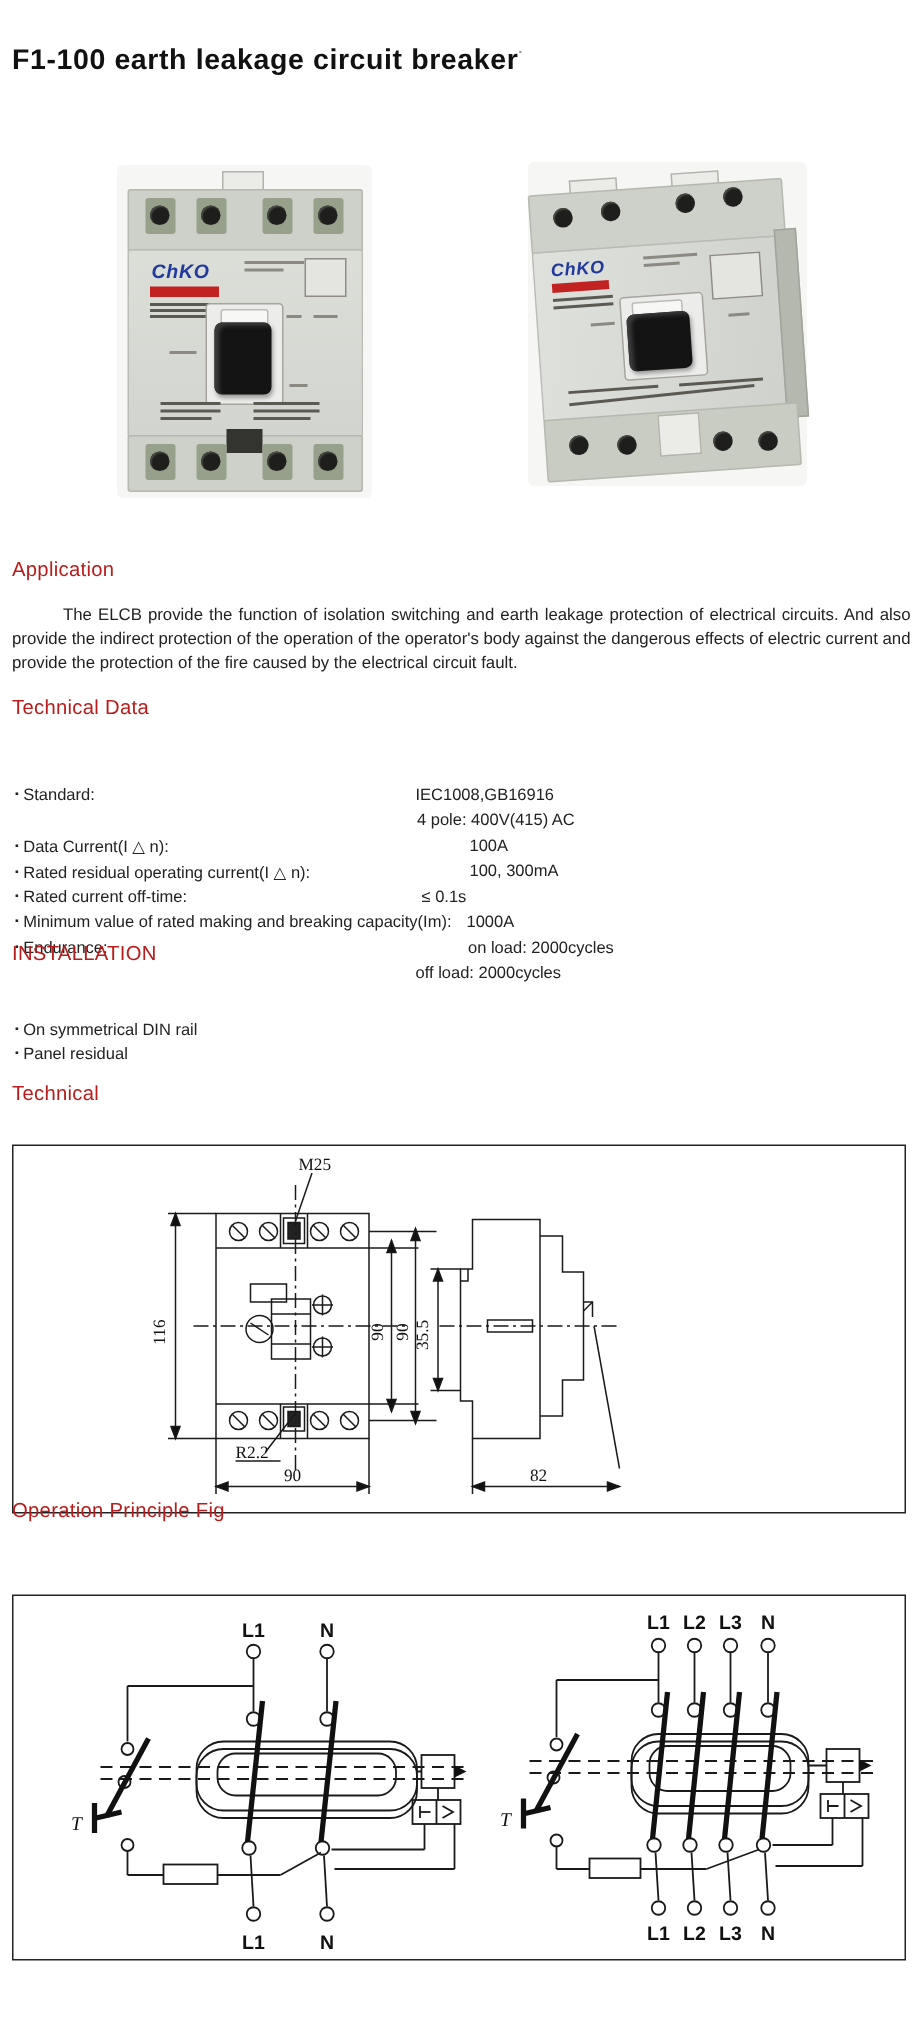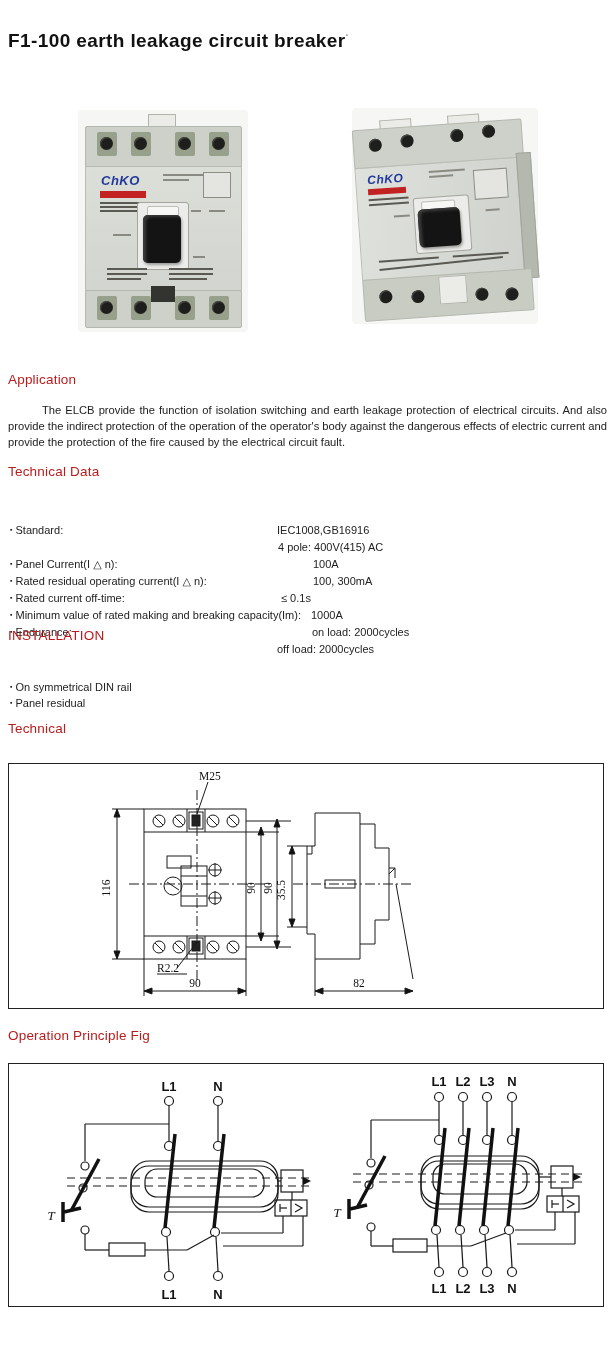--- a/index.html
+++ b/index.html
@@ -158,21 +158,21 @@
   <div class="abs spec-rows">
     <div class="spec-row">
         <span class="spec-label">Standard:</span>
         <span class="spec-value vA">IEC1008,GB16916</span>
       </div>
     <div class="spec-row">
         <span class="spec-label"></span>
         <span class="spec-value vC">4 pole: 400V(415) AC</span>
       </div>
     <div class="spec-row">
-        <span class="spec-label">Panel Current(I △ n):</span>
+        <span class="spec-label">Data Current(I △ n):</span>
         <span class="spec-value vD">100A</span>
       </div>
     <div class="spec-row">
         <span class="spec-label">Rated residual operating current(I △ n):</span>
         <span class="spec-value vD">100, 300mA</span>
       </div>
     <div class="spec-row">
         <span class="spec-label">Rated current off-time:</span>
         <span class="spec-value vE">≤ 0.1s</span>
       </div>
@@ -301,21 +301,21 @@
       <text x="101" y="124" transform="rotate(-90 101 124)" text-anchor="middle">116</text>
       <text x="246" y="124" transform="rotate(-90 246 124)" text-anchor="middle">90</text>
       <text x="263" y="124" transform="rotate(-90 263 124)" text-anchor="middle">90</text>
       <text x="148" y="208">R2.2</text>
       <text x="186" y="223" text-anchor="middle">90</text>
       <text x="276" y="126" transform="rotate(-90 276 126)" text-anchor="middle">35.5</text>
       <text x="350" y="223" text-anchor="middle">82</text>
     </svg>
   </div>
 
-  <div class="abs sec-head" style="left:8px;top:1028px;">Operation Principle Fig</div>
+  <div class="abs sec-head" style="left:8px;top:999px;">Operation Principle Fig</div>
   <div class="abs fig-box" style="left:8px;top:1063px;width:594px;height:242px;">
     <svg width="594" height="242" viewBox="0 0 594 242">
 
       <g stroke="#1a1a1a" stroke-width="1.2" fill="none">
         <circle cx="160" cy="37" r="4.5"></circle>
           <circle cx="209" cy="37" r="4.5"></circle>
         <line x1="160" y1="42" x2="160" y2="77"></line>
           <line x1="209" y1="42" x2="209" y2="77"></line>
         <circle cx="160" cy="82" r="4.5"></circle>
           <circle cx="209" cy="82" r="4.5"></circle>

